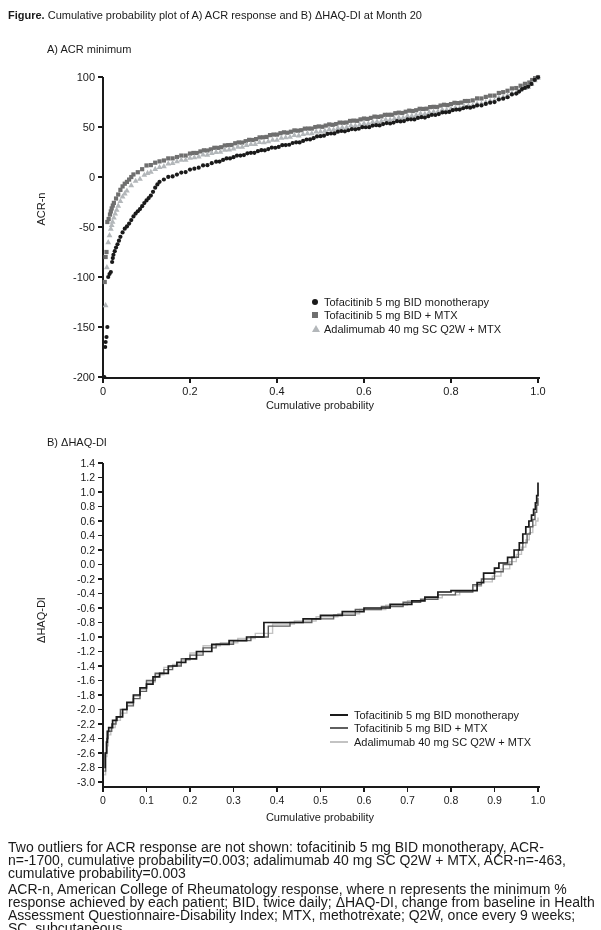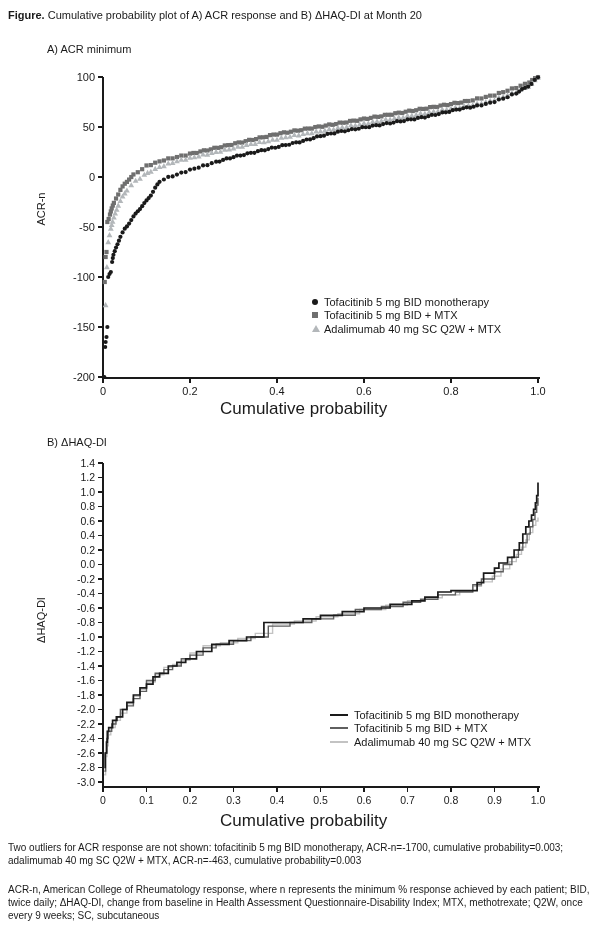--- a/index.html
+++ b/index.html
@@ -12,33 +12,33 @@
   .abs { position:absolute; }
   .title { left:8px; top:9px; font-size:11px; white-space:nowrap; }
   .title b { font-weight:bold;text-align:right; }
   .panel-label { left:47px; font-size:11px; white-space:nowrap; }
   .panel-a-label { top:43px; }
   .panel-b-label { top:436px;text-align:right; }
   .ylabel {
     width:80px; text-align:center; font-size:11px; white-space:nowrap;
     transform:rotate(-90deg); transform-origin:center;
   }
-  .xlabel { width:200px; font-size:17px; }
+  .xlabel { width:200px; text-align:center; font-size:11px; }
   #chart-svg { left:0; top:0; }
   .legend { font-size:11px; }
   .legend-a { left:312px; top:295px; }
   .legend-b { left:330px; top:708px; }
   .legend-item { display:flex; align-items:center; height:13.5px; white-space:nowrap; }
   .marker-wrap { width:12px; display:flex; justify-content:flex-start; align-items:center; }
   .marker-wrap-b { width:24px; }
   .m-circle { width:6px; height:6px; border-radius:50%; }
   .m-square { width:6px; height:6px; }
   .m-triangle { width:0; height:0; border-left:4px solid transparent; border-right:4px solid transparent; border-bottom:7px solid #b3b7ba; }
   .m-line { width:18px; height:2px; }
-  .footnote { left:8px; width:590px; font-size:10px; line-height:13px; }
+  .footnote { left:8px; width:590px; font-size:14px; line-height:13px; }
   .footnote-1 { top:841px; }
   .footnote-2 { top:883px; }
 </style>
 </head>
 <body>
 
 <svg id="chart-svg" class="abs" width="601" height="930" viewBox="0 0 601 930">
     <g stroke="#1a1a1a" stroke-width="1.5" shape-rendering="crispEdges">
       <line x1="103" y1="77" x2="103" y2="378"></line>
       <line x1="102.2" y1="378" x2="540" y2="378"></line>

